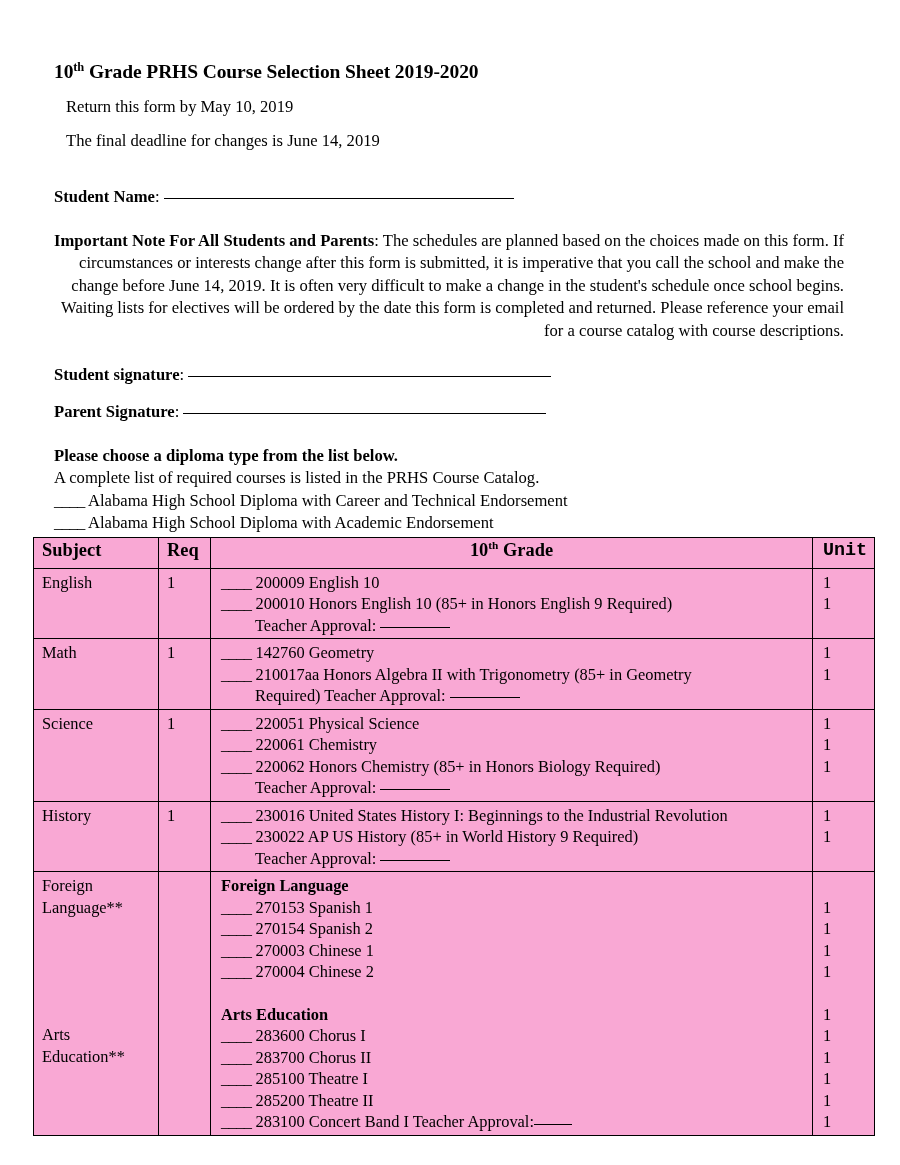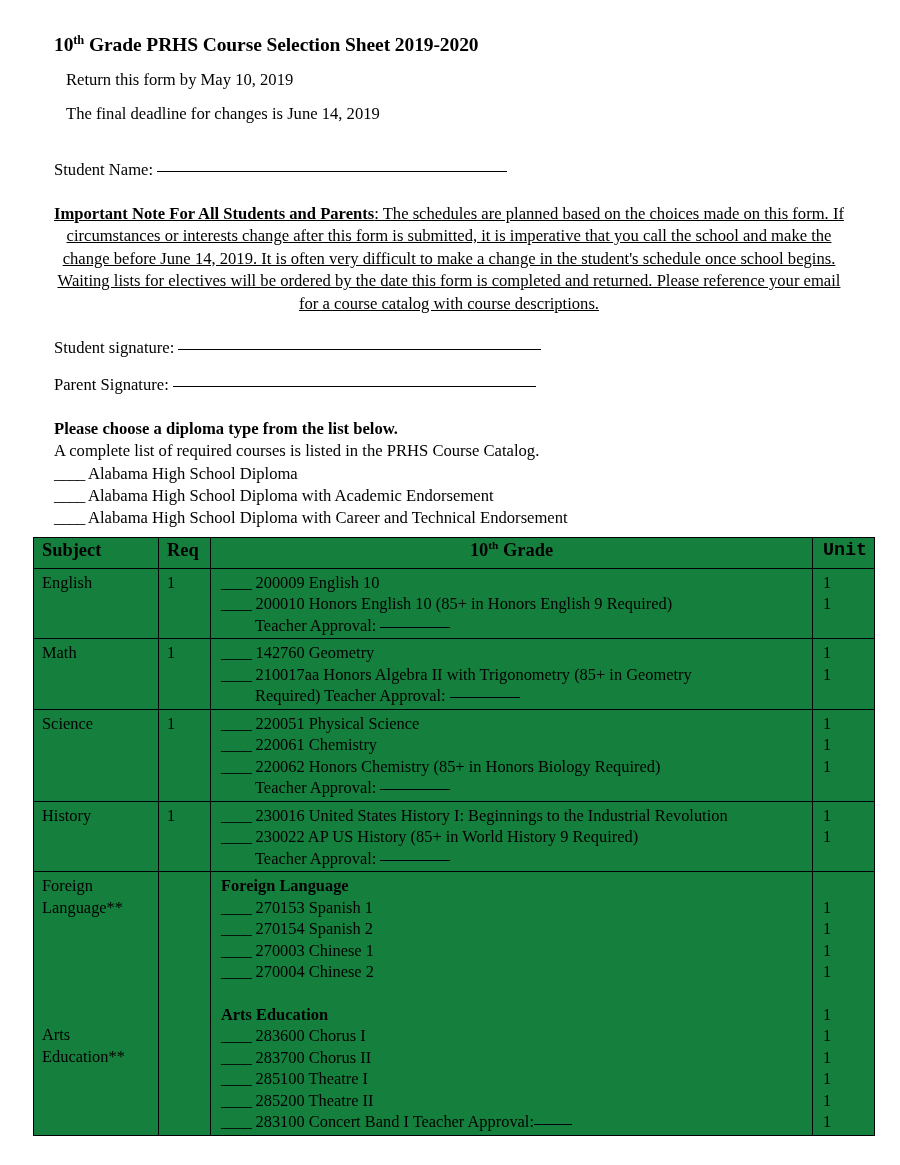--- a/index.html
+++ b/index.html
@@ -14,21 +14,21 @@
     height: 1165px;
     background: #ffffff;
     font-family: "Liberation Serif", "DejaVu Serif", serif;
     color: #000000;
     box-sizing: border-box;
     overflow: hidden;
   }
   .content {
     position: absolute;
     left: 54px;
-    top: 33px;
+    top: 60px;
     width: 792px;
   }
 
   
   .doc-title {
     font-size: 19.5px;
     font-weight: bold;
     letter-spacing: -0.1px;
     line-height: 1.22;
     margin: 0 0 1px 0;
@@ -43,36 +43,35 @@
     line-height: 1.32;
     margin: 12px;
   }
   .gap-lg { height: 23px; }
   .gap-md { height: 17px; }
 
   .field-row {
     font-size: 16.6px;
     white-space: nowrap;
   }
-  .field-label { font-weight: normal; }
+  .field-label { font-weight: bold; }
   .field-rule {
     display: inline-block;
     border-bottom: 1.4px solid #000;
     vertical-align: 3px;
     height: 0;
   }
   .rule-name { width: 350px; }
   .rule-sig  { width: 363px; }
 
   .note-para {
     font-size: 16.6px;
     line-height: 1.36;
-    text-align: center;
+    text-align: right;
     width: 790px;
-    text-decoration: underline;
   }
   .note-para b { font-weight: bold; }
 
   .section-head {
     font-size: 16.6px;
     font-weight: bold;
     line-height: 1.33;
   }
   .section-sub {
     font-size: 16.6px;
@@ -92,21 +91,21 @@
     top: 537px;
     width: 841px;
     border-collapse: collapse;
     table-layout: fixed;
     font-size: 16.4px;
   }
   .course-table td, .course-table th {
     border: 1.2px solid #000;
     padding: 0;
     vertical-align: top;
-    background: #15803d;
+    background: #f9a8d4;
   }
   .course-table thead th {
     font-weight: bold;
     font-size: 18.4px;
     padding: 2px 0 3px 0;
     height: 25px;
     line-height: 1.15;
   }
   .th-subject { text-align: left;   padding-left: 8px !important; }
   .th-req     { text-align: left;   padding-left: 8px !important; }
@@ -193,23 +192,22 @@
     <div class="field-row">
       <span class="field-label">Parent Signature</span><span>:</span>
       <span class="field-rule rule-sig"></span>
     </div>
 
     <div class="gap-lg"></div>
 
     <div class="section-head">Please choose a diploma type from the list below.</div>
     <div class="section-sub">A complete list of required courses is listed in the PRHS Course Catalog.</div>
     <div id="diploma-list">
-        <div class="diploma-item"><span class="blank">____</span><span> Alabama High School Diploma</span></div>
+        <div class="diploma-item"><span class="blank">____</span><span> Alabama High School Diploma with Career and Technical Endorsement</span></div>
         <div class="diploma-item"><span class="blank">____</span><span> Alabama High School Diploma with Academic Endorsement</span></div>
-        <div class="diploma-item"><span class="blank">____</span><span> Alabama High School Diploma with Career and Technical Endorsement</span></div>
       </div>
 
   </div>
 
   <table class="course-table">
     <colgroup>
       <col class="col-subject">
       <col class="col-req">
       <col class="col-grade">
       <col class="col-unit">

